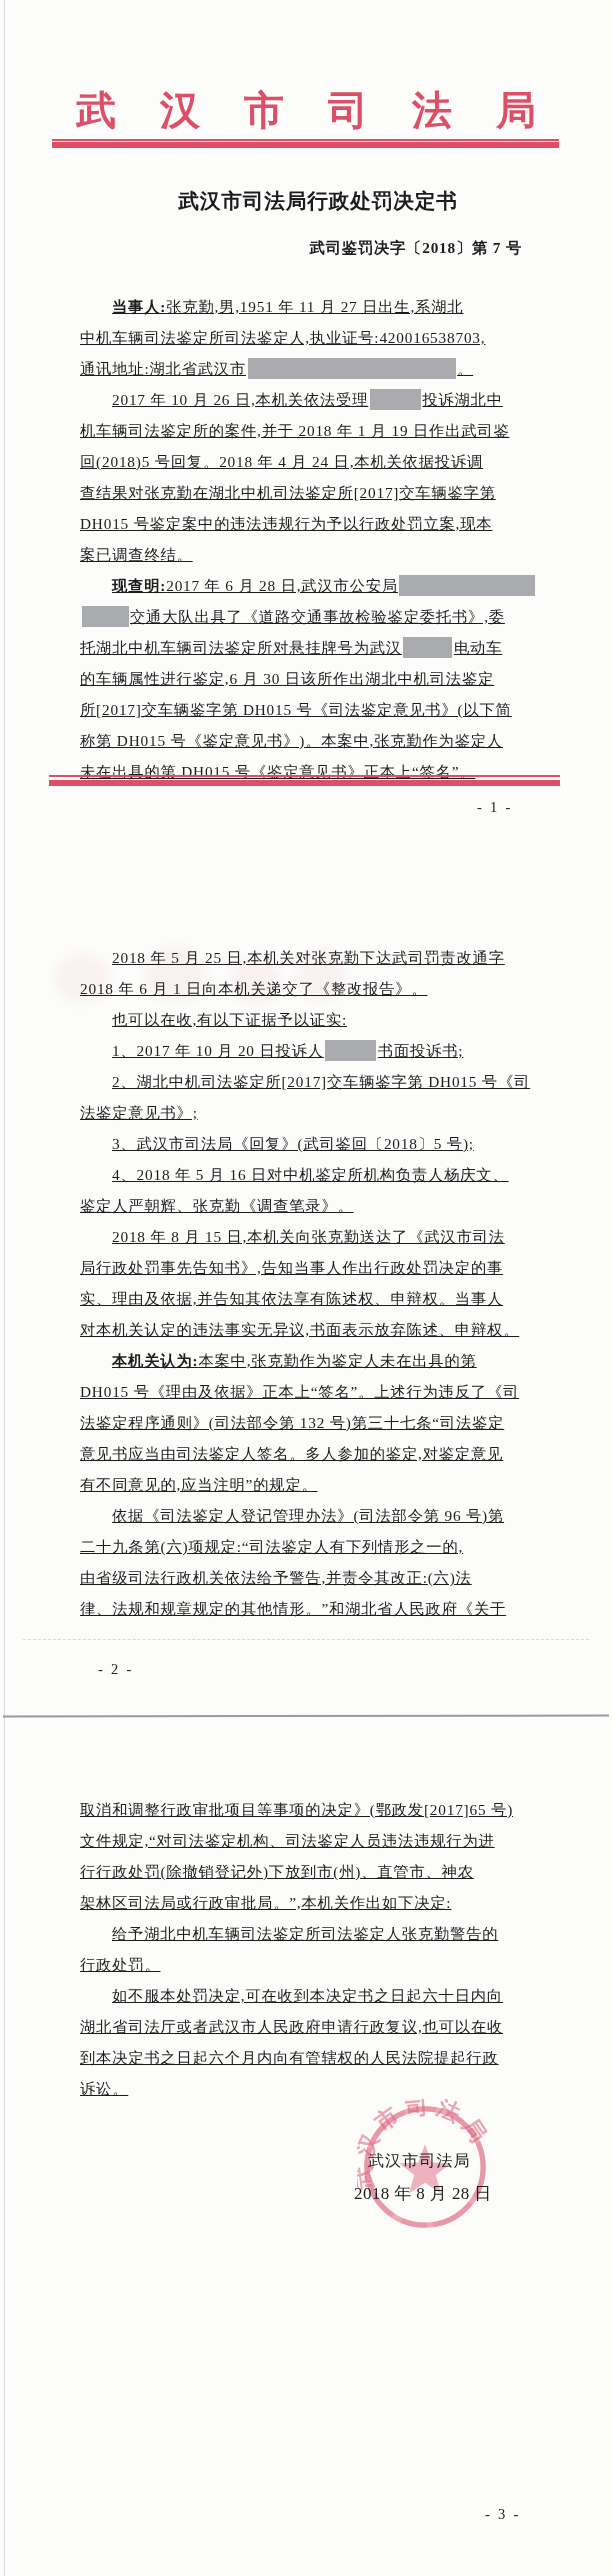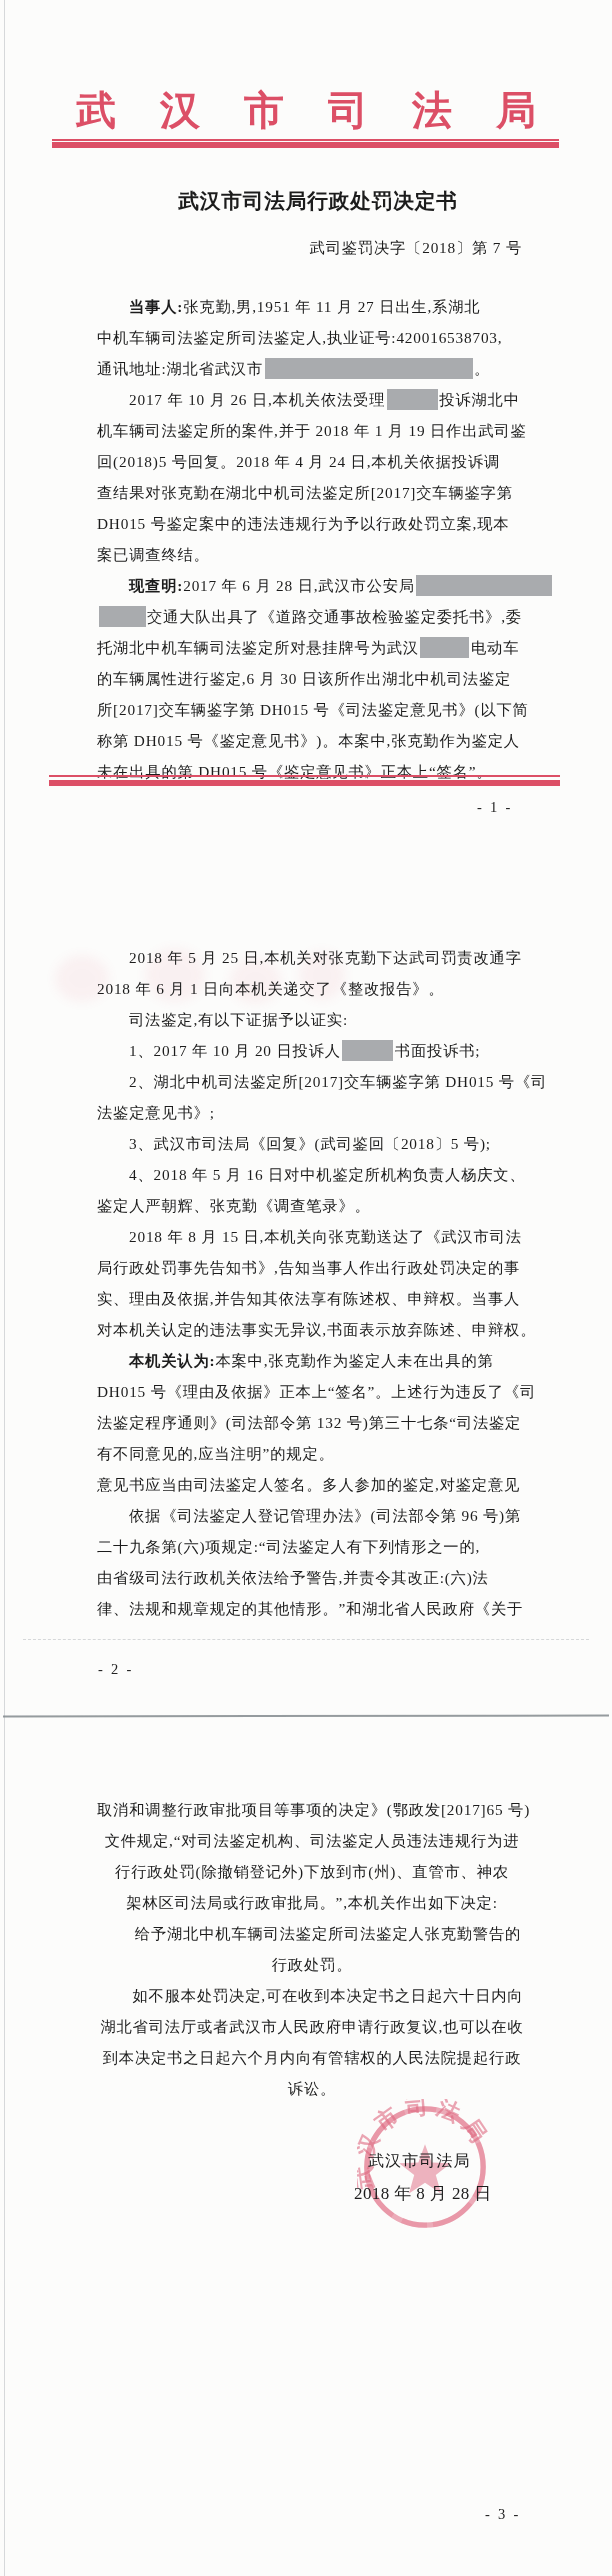--- a/index.html
+++ b/index.html
@@ -31,28 +31,28 @@
   .r-thin{top:139px;height:1.5px;}
   .r-thick{top:142px;height:6.1px;}
   .f-thin{top:775px;height:1.5px;left:49px;width:511px;}
   .f-thick{top:780px;height:6.1px;left:49px;width:511px;}
   .title{
     position:absolute;top:175px;left:0;width:100%;margin:12px;
     text-align:center;font-size:20.7px;font-weight:bold;letter-spacing:0.8px;
   }
   .docnum{
     position:absolute;top:238px;right:90px;
-    font-size:15.3px;letter-spacing:0.8px;white-space:nowrap;
+    font-size:15.3px;letter-spacing:0.8px;white-space:nowrap;font-weight:bold;
   }
 
   
-  .body-text{position:absolute;left:97px;width:430px;}
+  .body-text{position:absolute;left:80px;width:430px;text-decoration:underline;}
   .bt1{top:291px;}
   .bt2{top:942px;}
-  .bt3{top:1794px;text-align:center;}
+  .bt3{top:1794px;}
   .line{height:31px;line-height:31px;font-size:15.3px;letter-spacing:0.8px;white-space:nowrap;}
   .line.indent{text-indent:32px;}
   .line .bold{font-weight:bold;}
   .redact{
     display:inline-block;height:20.7px;background:#a9abae;
     vertical-align:-4.6px;margin:0 1.5px;
   }
 
   .pagenum{position:absolute;font-size:14.5px;letter-spacing:2.3px;color:#222;white-space:nowrap;}
   .pn1{left:477px;top:799px;}
@@ -102,36 +102,36 @@
   <div class="pagenum pn1">- 1 -</div>
 
   <div class="ghost g1"></div>
   <div class="ghost g2"></div>
   <div class="ghost g3"></div>
   <div class="ghost g4"></div>
 
   <div class="body-text bt2">
       <div class="line indent"><span>2018 年 5 月 25 日,本机关对张克勤下达武司罚责改通字</span></div>
       <div class="line"><span>2018 年 6 月 1 日向本机关递交了《整改报告》。</span></div>
-      <div class="line indent"><span>司法鉴定,有以下证据予以证实:</span></div>
+      <div class="line indent"><span>也可以在收,有以下证据予以证实:</span></div>
       <div class="line indent"><span>1、2017 年 10 月 20 日投诉人</span><span class="redact" style="width: 51px;"></span><span>书面投诉书;</span></div>
       <div class="line indent"><span>2、湖北中机司法鉴定所[2017]交车辆鉴字第 DH015 号《司</span></div>
       <div class="line"><span>法鉴定意见书》;</span></div>
       <div class="line indent"><span>3、武汉市司法局《回复》(武司鉴回〔2018〕5 号);</span></div>
       <div class="line indent"><span>4、2018 年 5 月 16 日对中机鉴定所机构负责人杨庆文、</span></div>
       <div class="line"><span>鉴定人严朝辉、张克勤《调查笔录》。</span></div>
       <div class="line indent"><span>2018 年 8 月 15 日,本机关向张克勤送达了《武汉市司法</span></div>
       <div class="line"><span>局行政处罚事先告知书》,告知当事人作出行政处罚决定的事</span></div>
       <div class="line"><span>实、理由及依据,并告知其依法享有陈述权、申辩权。当事人</span></div>
       <div class="line"><span>对本机关认定的违法事实无异议,书面表示放弃陈述、申辩权。</span></div>
       <div class="line indent"><span class="bold">本机关认为:</span><span>本案中,张克勤作为鉴定人未在出具的第</span></div>
       <div class="line"><span>DH015 号《理由及依据》正本上“签名”。上述行为违反了《司</span></div>
       <div class="line"><span>法鉴定程序通则》(司法部令第 132 号)第三十七条“司法鉴定</span></div>
+      <div class="line"><span>意见书应当由司法鉴定人签名。多人参加的鉴定,对鉴定意见</span></div>
       <div class="line"><span>有不同意见的,应当注明”的规定。</span></div>
-      <div class="line"><span>意见书应当由司法鉴定人签名。多人参加的鉴定,对鉴定意见</span></div>
       <div class="line indent"><span>依据《司法鉴定人登记管理办法》(司法部令第 96 号)第</span></div>
       <div class="line"><span>二十九条第(六)项规定:“司法鉴定人有下列情形之一的,</span></div>
       <div class="line"><span>由省级司法行政机关依法给予警告,并责令其改正:(六)法</span></div>
       <div class="line"><span>律、法规和规章规定的其他情形。”和湖北省人民政府《关于</span></div>
     </div>
   <div class="pagenum pn2">- 2 -</div>
   <div class="boundary-dashed"></div>
   <div class="boundary-solid"></div>
 
   <div class="body-text bt3">

